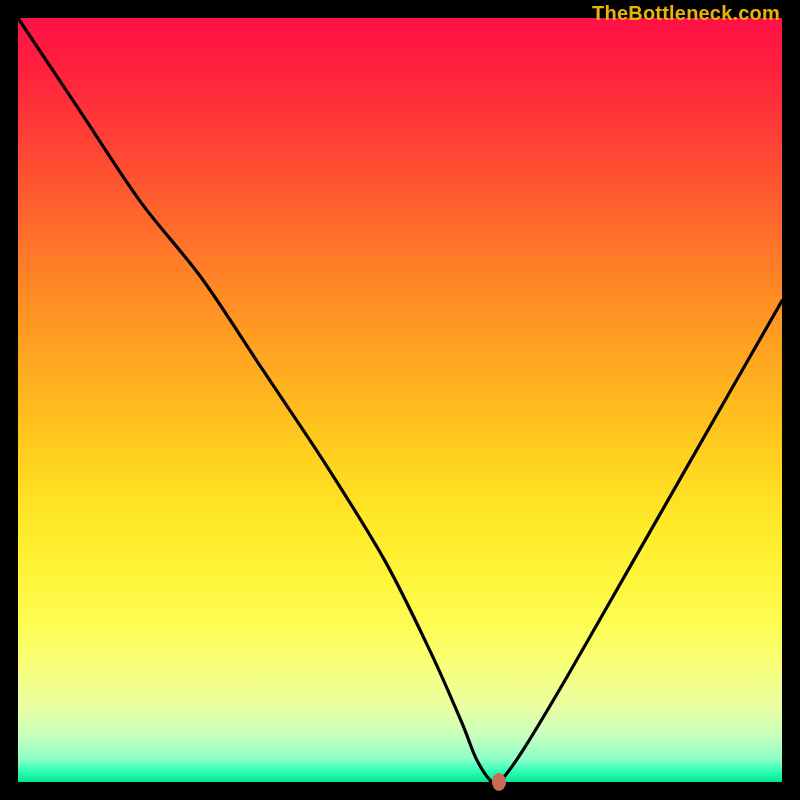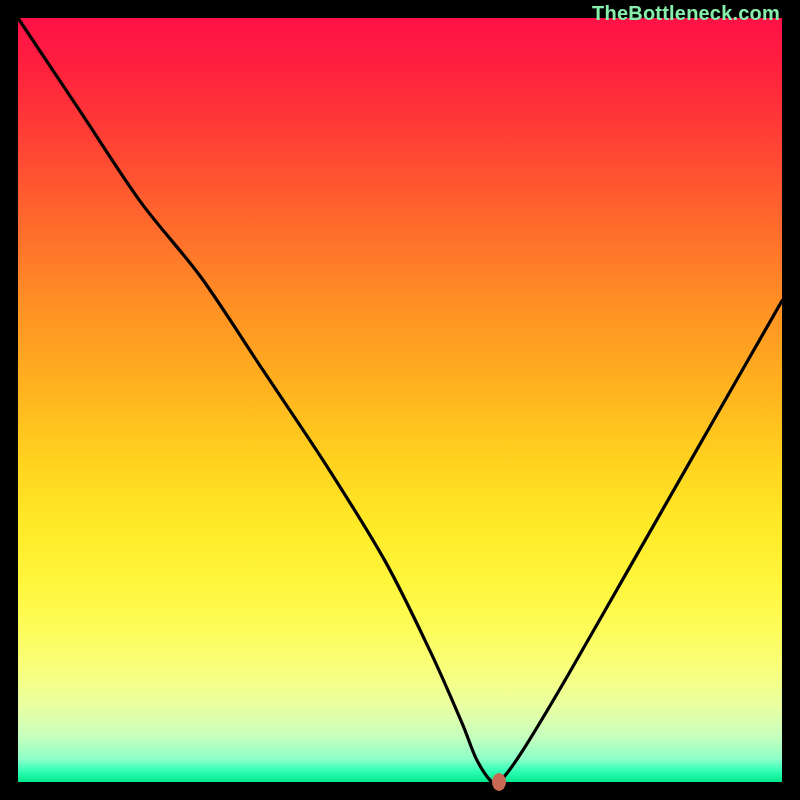--- a/index.html
+++ b/index.html
@@ -40,21 +40,21 @@
       #c7ffbe 94%,
       #8dffc9 97%,
       #34ffb6 98.5%,
       #00e98f 100%
     );
   }
   .watermark {
     position: absolute;
     top: 2px;
     right: 20px;
-    color: #86efac;
+    color: #eab308;
     font-size: 20px;
     font-weight: 600;
     letter-spacing: 0.2px;
     user-select: none;
   }
   svg.curve {
     position: absolute;
     left: 0;
     top: 0;
     width: 764px;

